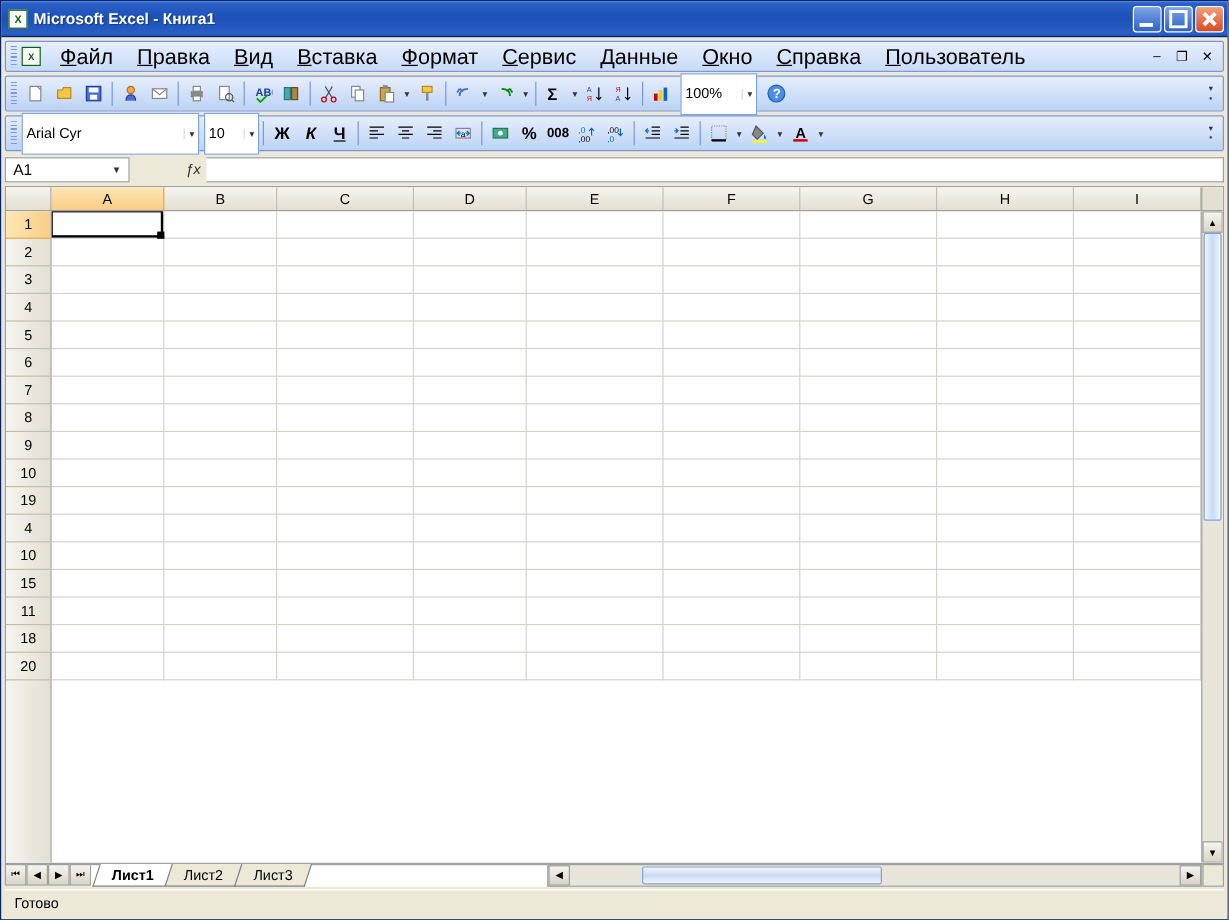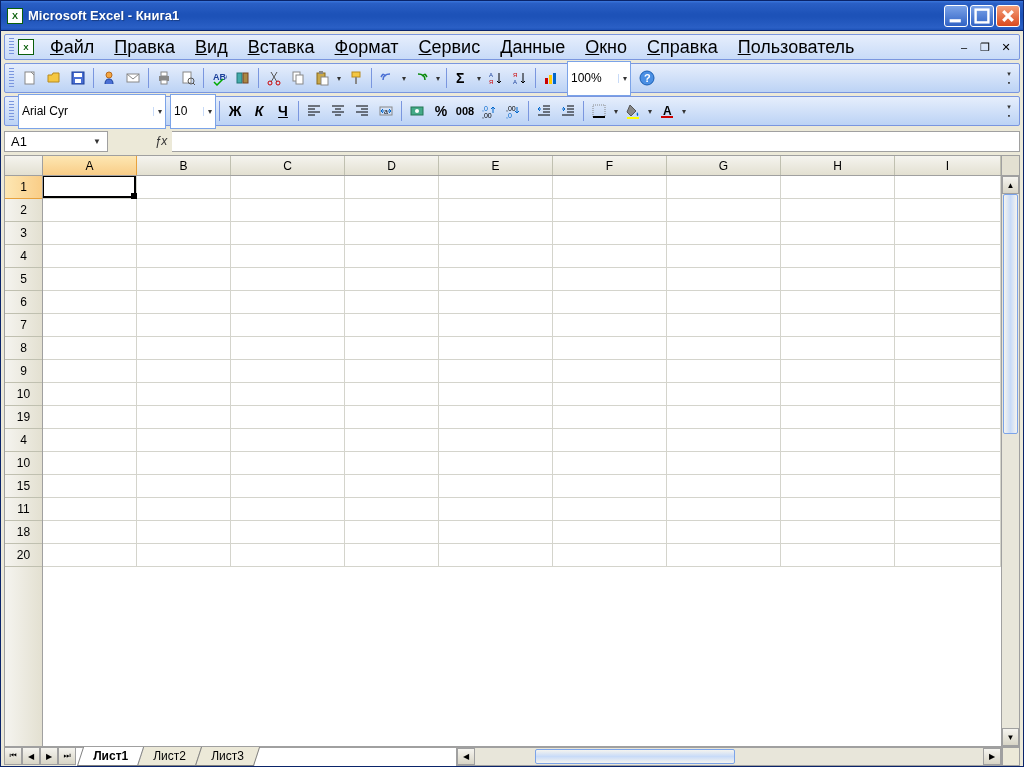--- a/index.html
+++ b/index.html
@@ -653,14 +653,17 @@
     <div class="hscroll">
       <div class="sbtn" style="width:18px;height:auto">◀</div>
       <div class="htrack">
           <div class="hthumb"></div>
         </div>
       <div class="sbtn" style="width:18px;height:auto">▶</div>
     </div>
     <div class="rcorner"></div>
   </div>
 
+  <div class="statusbar">
+    <span>Готово</span>
+  </div>
 
 </div>
 
 </body></html>

